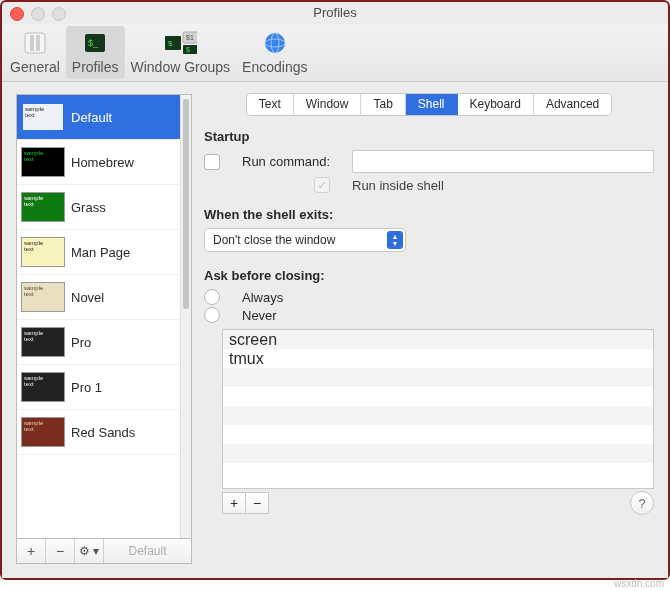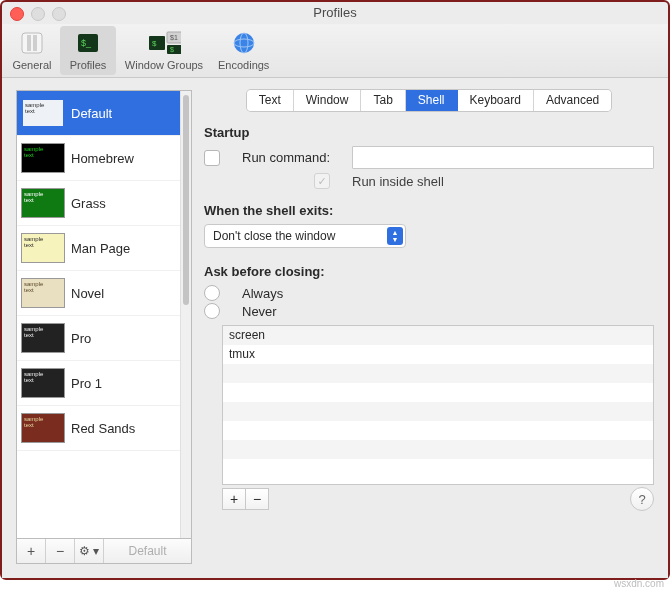--- a/index.html
+++ b/index.html
@@ -61,21 +61,21 @@
     min-width: 44px;
   }
   .tbitem.active {
     background: #d8d8d8;
   }
   .tbitem .ico {
     width: 34px; height: 30px;
     display:flex; align-items:center; justify-content:center;
   }
   .tbitem .lbl {
-    font-size: 11px;
+    font-size: 14px;
     color: #555;
     margin-top: 1px;
   }
   .tbitem.wg { min-width: 84px; }
   .body {
     flex: 1;
     padding: 12px 14px 14px 14px;
     display: flex;
     gap: 12px;
     background: #ececec;
@@ -198,21 +198,21 @@
     width:16px;height:18px;background:#2f6fe0;border-radius:3px;color:#fff;
     display:flex;flex-direction:column;align-items:center;justify-content:center;
     font-size:7px;line-height:7px;
   }
   .listbox {
     margin-top:4px;margin-left:18px;
     height:158px;border:1px solid #c8c8c8;background:#fff;
     overflow:hidden;
   }
   .listbox .lrow{
-    height:19px;line-height:19px;padding-left:6px;font-size:12px;
+    height:19px;line-height:19px;padding-left:6px;font-size:16px;
   }
   .listbox .lrow:nth-child(odd){background:#f4f4f4;}
   .smallbtns{
     margin-top:2px;margin-left:18px;display:flex;align-items:center;
   }
   .sq{
     width:22px;height:20px;border:1px solid #c8c8c8;background:linear-gradient(#fff,#f2f2f2);
     display:flex;align-items:center;justify-content:center;font-size:14px;
   }
   .sq + .sq{border-left:none;}

